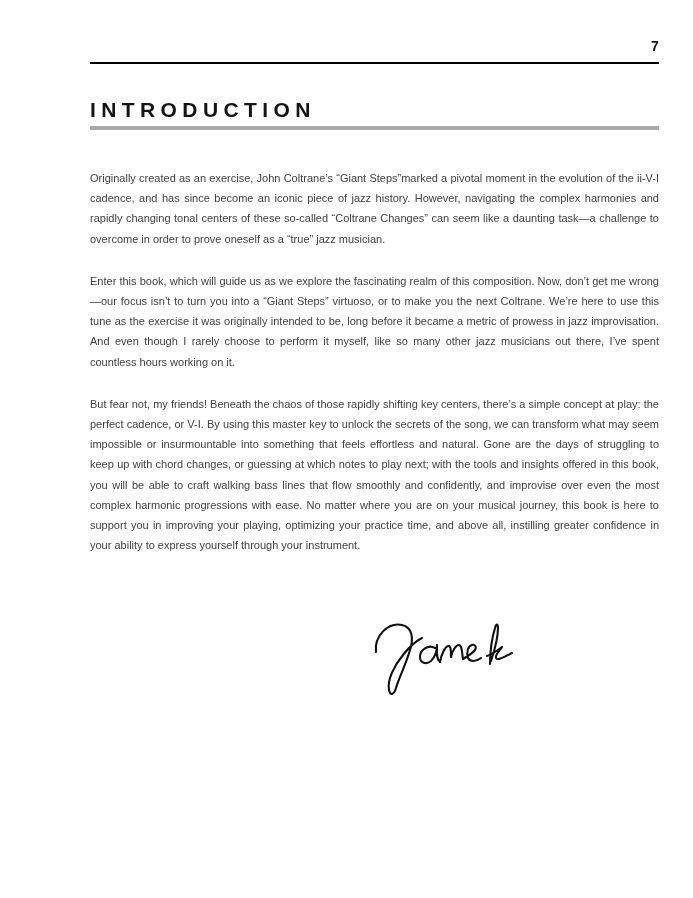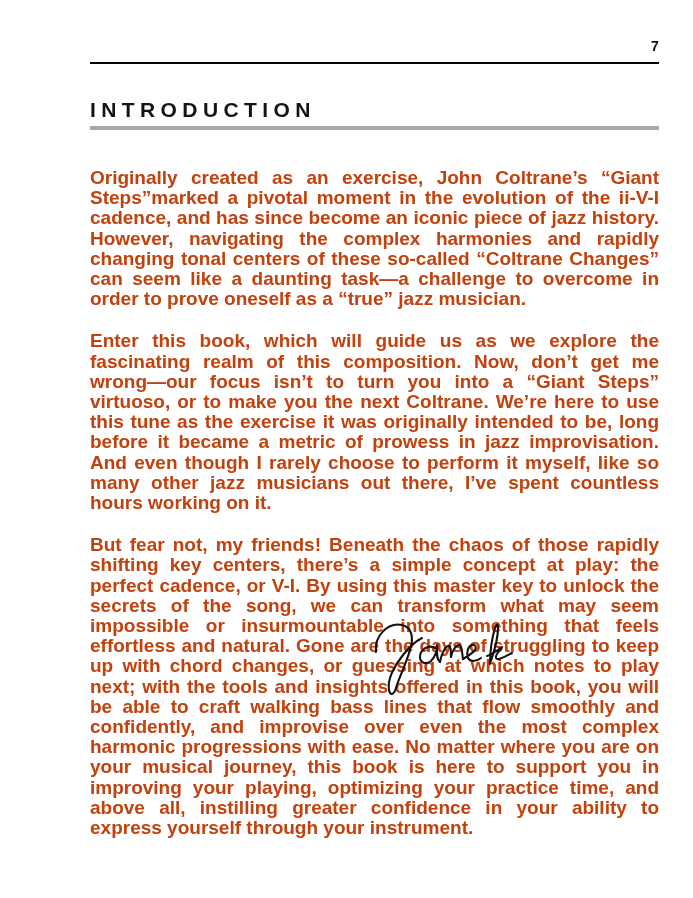--- a/index.html
+++ b/index.html
@@ -65,27 +65,27 @@
 
   
   .body-text {
     position: absolute;
     top: 168px;
     left: 90px;
     width: 569px;
   }
   .para {
     margin: 0 0 22px 0;
-    font-size: 19px;
+    font-size: 11px;
     line-height: 20.2px;
-    color: #c2410c;
+    color: #404040;
     text-align: justify;
     text-justify: inter-word;
     font-family: "Liberation Sans", sans-serif;
-    font-weight: 700;
+    font-weight: 400;
     hyphens: none;
   }
   .para:last-child {
     margin-bottom: 9px;
   }
 
   
   .signature-block {
     position: absolute;
     top: 612px;

